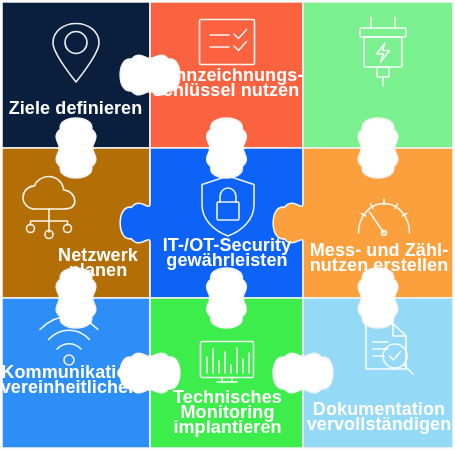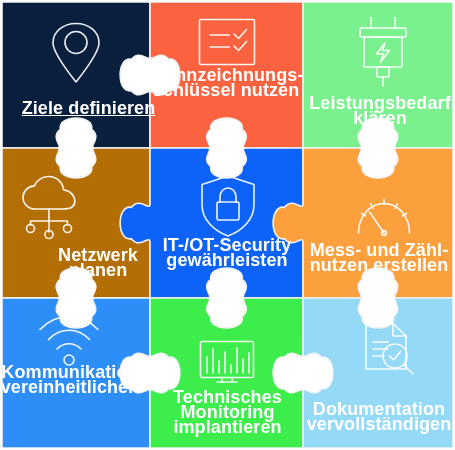--- a/index.html
+++ b/index.html
@@ -85,21 +85,21 @@
         <path d="M 303 298 L 358.45 298 C 367.46 298 351 307.6 362.36 316.6 C 359.3 331.6 396.7 331.6 393.64 316.6 C 405 307.6 388.54 298 397.55 298 L 453 298 L 453 448 L 303 448 L 303 392.55 C 303 383.54 312.6 400 321.6 388.64 C 336.6 391.7 336.6 354.3 321.6 357.36 C 312.6 346 303 362.46 303 353.45 L 303 298 Z" fill="#94d9f5" class="piece-path"></path>
       </g>
   </svg>
 
   <div class="tile-icon" style="left:47px; top:22px;">
     <svg width="58" height="62" viewBox="0 0 58 62">
       <path class="icon-stroke" d="M29 60 C29 60 6 32 6 21 C6 9.6 16.3 1.5 29 1.5 C41.7 1.5 52 9.6 52 21 C52 32 29 60 29 60 Z"></path>
       <circle class="icon-stroke" cx="29" cy="20.5" r="11"></circle>
     </svg>
   </div>
-  <div class="tile-label" style="left:21px; top:101px; width:135px;text-decoration:underline;">Ziele definieren</div>
+  <div class="tile-label" style="left:8px; top:101px; width:135px;">Ziele definieren</div>
 
   <div class="tile-icon" style="left:198px; top:18px;">
     <svg width="58" height="48" viewBox="0 0 58 48">
       <rect class="icon-stroke" x="1.5" y="1.5" width="55" height="45" rx="1.5"></rect>
       <path class="icon-stroke" d="M12 17 H31"></path>
       <path class="icon-stroke" d="M12 29 H31"></path>
       <path class="icon-stroke" d="M36 16 L40.5 20.5 L48.5 11.5"></path>
       <path class="icon-stroke" d="M36 28 L40.5 32.5 L48.5 23.5"></path>
     </svg>
   </div>
@@ -110,22 +110,20 @@
     <svg width="50" height="72" viewBox="0 0 50 72">
       <path class="icon-stroke" d="M13 1.5 V12"></path>
       <path class="icon-stroke" d="M37 1.5 V12"></path>
       <rect class="icon-stroke" x="2" y="12" width="46" height="9" rx="1.5"></rect>
       <rect class="icon-stroke" x="6" y="21" width="38" height="30" rx="1.5"></rect>
       <path class="icon-stroke" d="M27 27 L18.5 38 H25.5 L22.5 46 L31.5 34.5 H24.5 Z"></path>
       <rect class="icon-stroke" x="19" y="51" width="12" height="10" rx="1"></rect>
       <path class="icon-stroke" d="M25 61 V70"></path>
     </svg>
   </div>
-  <div class="tile-label" style="left:308px; top:96px; width:144px;">Leistungsbedarf
-klären</div>
 
   <div class="tile-icon" style="left:20px; top:176px;">
     <svg width="66" height="62" viewBox="0 0 66 62">
       <path class="icon-stroke" d="M15 33 C8.4 33 3 27.8 3 21.4 C3 15.2 8.1 10.1 14.4 9.9 C16.6 4.3 22.2 0.5 28.6 0.5 C36.5 0.5 43 6.4 43.7 14 C49.9 14.4 54.8 19.4 54.8 25.5 C54.8 31.7 49.5 33 43 33 Z"></path>
       <path class="icon-stroke" d="M29 33 V41"></path>
       <path class="icon-stroke" d="M10.5 49 V45 H47.5 V49"></path>
       <path class="icon-stroke" d="M29 41 V56"></path>
       <circle class="icon-stroke" cx="10.5" cy="52.5" r="4"></circle>
       <circle class="icon-stroke" cx="47.5" cy="52.5" r="4"></circle>
       <circle class="icon-stroke" cx="29" cy="58.5" r="4"></circle>

